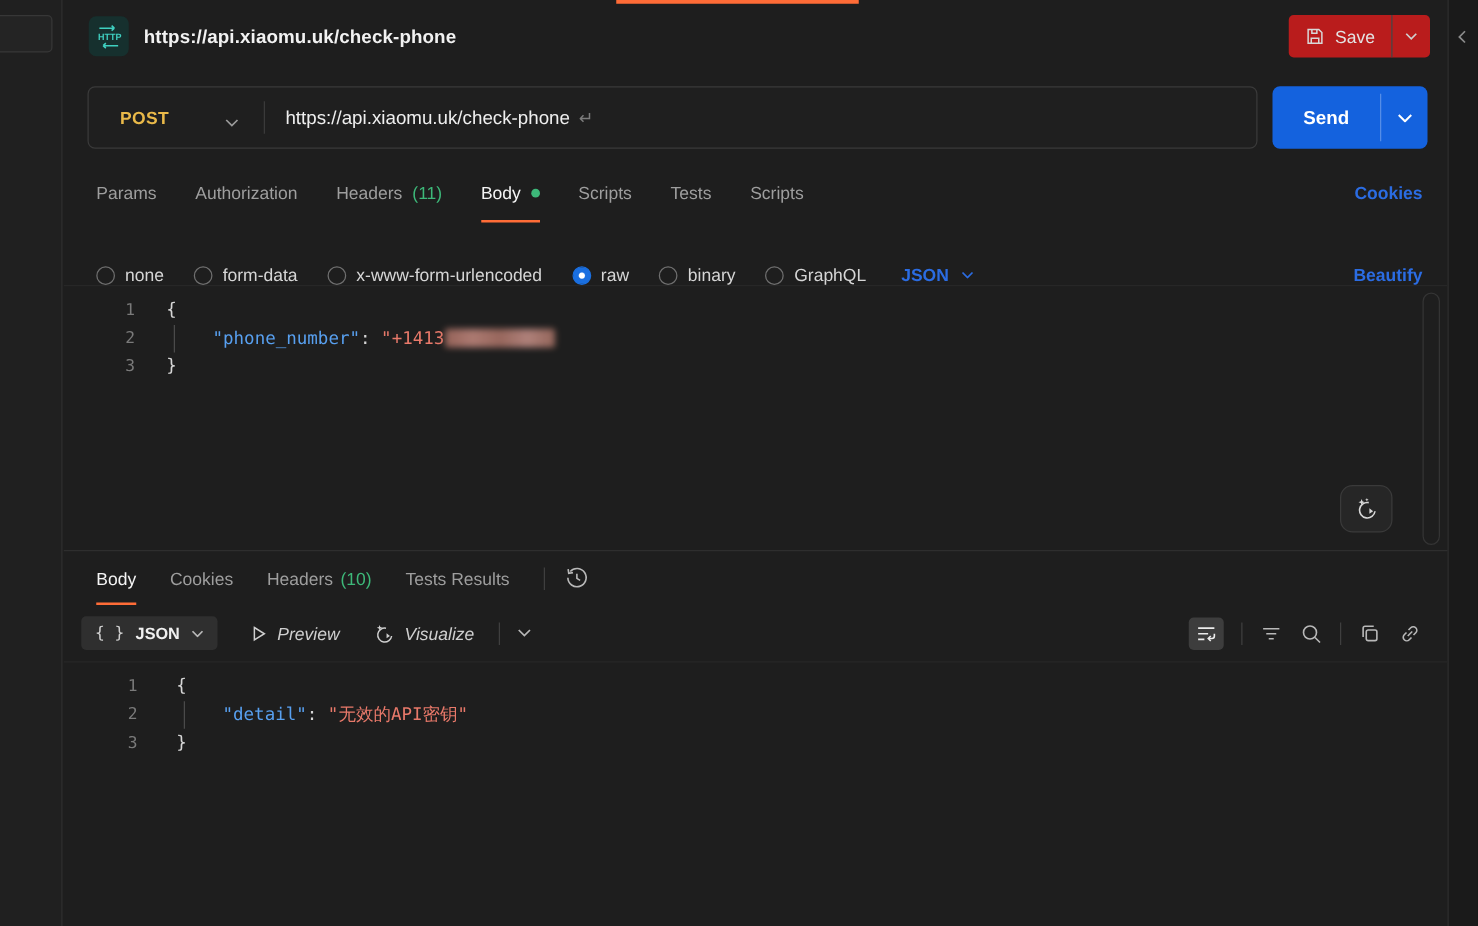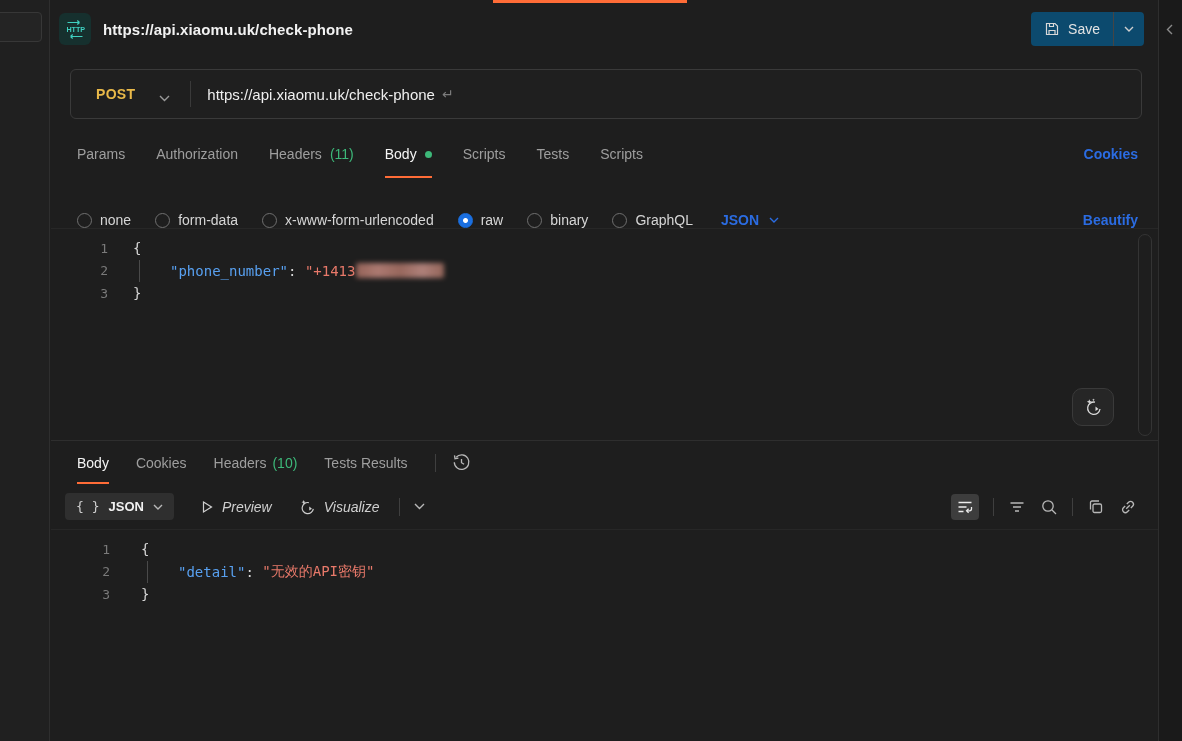--- a/index.html
+++ b/index.html
@@ -18,33 +18,33 @@
   .left-rail{position:absolute;left:0;top:0;width:50px;height:741px;background:#202020;border-right:1px solid var(--border);}
   .rail-box{position:absolute;left:-8px;top:12px;width:50px;height:30px;border:1px solid #373737;border-radius:4px;background:#242424;}
 
   
   .right-rail{position:absolute;left:1158px;top:0;width:24px;height:741px;background:#1a1a1a;border-left:1px solid var(--border);}
   .right-rail .collapse{position:absolute;top:24px;left:7px;color:#8a8a8a;}
 
   .main{position:absolute;left:51px;top:0;width:1107px;height:741px;display:flex;flex-direction:column;}
 
   
-  .topbar{height:58px;display:flex;align-items:center;padding:0 14px 0 8px;}
+  .topbar{height:58px;display:flex;align-items:center;padding:0 14px 0 20px;}
   .http-badge{width:32px;height:32px;border-radius:6px;background:#16302e;display:flex;align-items:center;justify-content:center;margin-right:12px;flex:0 0 auto;}
   .req-title{font-size:15px;font-weight:700;color:#f2f2f2;letter-spacing:.1px;}
   .topbar-spacer{flex:1;}
-  .save-btn{display:flex;align-items:center;background:#0c4a6e;border-radius:4px;height:34px;overflow:hidden;}
+  .save-btn{display:flex;align-items:center;background:#b91c1c;border-radius:4px;height:34px;overflow:hidden;}
   .save-main{display:flex;align-items:center;gap:8px;padding:0 13px;font-size:14px;color:#e3e3e3;cursor:pointer;}
   .save-div{width:1px;height:34px;background:#454545;}
   .save-caret{width:30px;height:34px;display:flex;align-items:center;justify-content:center;color:#cfcfcf;cursor:pointer;}
 
   
   .url-row{height:72px;display:flex;align-items:center;padding:0 16px 0 19px;}
   .url-box{flex:1;height:50px;border:1px solid #3a3a3a;border-radius:6px;display:flex;align-items:center;background:#1f1f1f;}
-  .method{display:flex;align-items:flex-end;gap:24px;padding:0 20px 0 25px;cursor:pointer;}
+  .method{display:flex;align-items:flex-end;gap:45px;padding:0 20px 0 25px;cursor:pointer;}
   .method-label{color:var(--method-yellow,#e9b949);font-weight:700;font-size:14px;letter-spacing:.3px;}
   .method .chev{color:#9a9a9a;}
   .url-div{width:1px;height:26px;background:#3a3a3a;}
   .url-text{padding-left:16px;font-size:15px;color:#efefef;}
   .enter-hint{color:#7c7c7c;font-size:14px;margin-left:7px;}
   .send-btn{display:flex;margin-left:12px;height:50px;border-radius:6px;overflow:hidden;background:var(--send-blue,#1462de);}
   .send-main{display:flex;align-items:center;justify-content:center;width:86px;color:#fff;font-weight:700;font-size:15px;cursor:pointer;}
   .send-sep{width:1px;background:rgba(255,255,255,.28);margin:6px 0;}
   .send-caret{width:37px;display:flex;align-items:center;justify-content:center;color:#fff;cursor:pointer;}
 
@@ -166,20 +166,31 @@
           <span class="chev">
             <svg width="11" height="7" viewBox="0 0 11 7">
                 <path d="M1 1l4.5 4.5L10 1" stroke="currentColor" stroke-width="1.4" fill="none"></path>
               </svg>
           </span>
         </div>
         <div class="url-div"></div>
         <div class="url-text">https://api.xiaomu.uk/check-phone</div>
         <div class="enter-hint">↵</div>
       </div>
+      <div class="send-btn">
+        <div class="send-main">Send</div>
+        <div class="send-sep"></div>
+        <div class="send-caret">
+          <span>
+            <svg width="12" height="7" viewBox="0 0 12 7">
+                <path d="M1 1l5 5 5-5" stroke="currentColor" stroke-width="1.6" fill="none"></path>
+              </svg>
+          </span>
+        </div>
+      </div>
     </div>
 
     <div class="tabs-row">
       <div class="tab">
           <span>Params</span>
         </div>
       <div class="tab">
           <span>Authorization</span>
         </div>
       <div class="tab">

